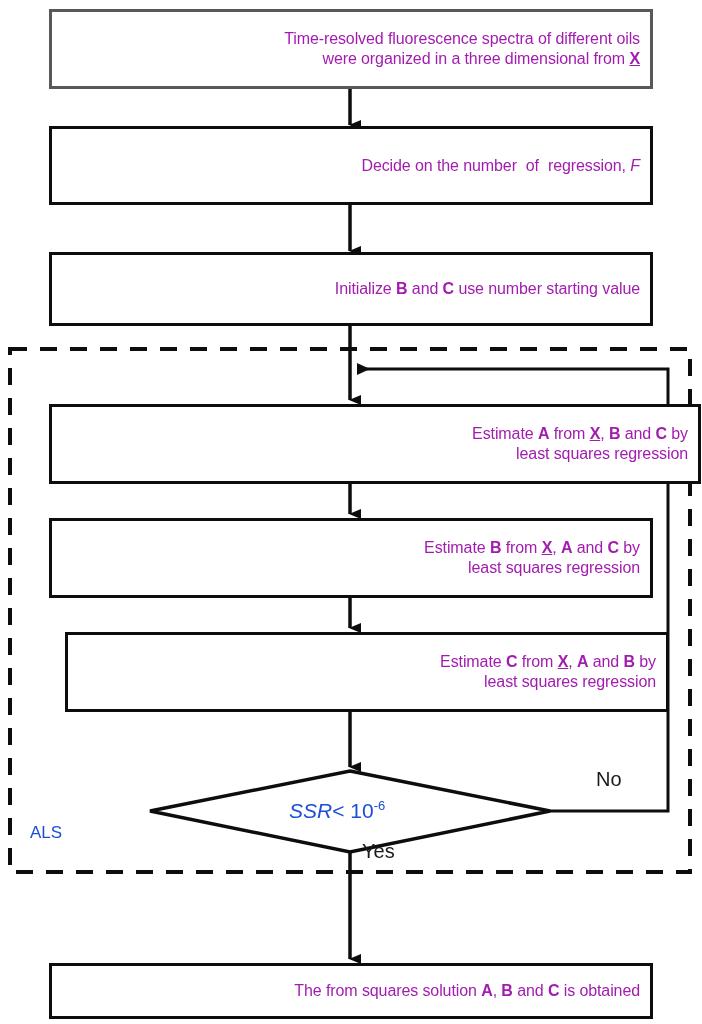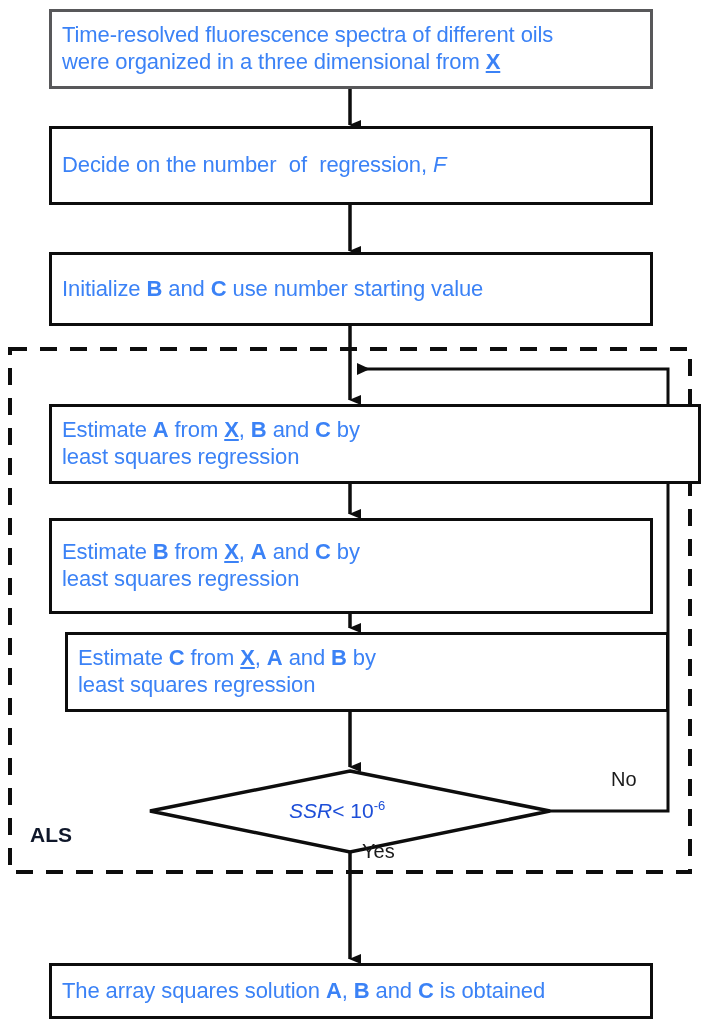--- a/index.html
+++ b/index.html
@@ -26,23 +26,23 @@
     height: 1024px;
     pointer-events: none;
   }
   .node {
     position: absolute;
     box-sizing: border-box;
     background: #ffffff;
     display: flex;
     align-items: center;
     justify-content: center;
-    text-align: left;
-    color: #3b82f6;
-    font-size: 22px;
+    text-align: right;
+    color: #a21caf;
+    font-size: 16px;
     line-height: 1.22;
     letter-spacing: -0.1px;
   }
   .node.process {
     border: 3px solid #0d0d0d;
   }
   .node.process-soft {
     border: 3px solid #58585a;
   }
   .node .inner {
@@ -56,23 +56,23 @@
     white-space: nowrap;
   }
   .edge-label {
     position: absolute;
     font-size: 20px;
     color: #1a1a1a;
     white-space: nowrap;
   }
   .group-label {
     position: absolute;
-    font-size: 21px;
-    font-weight: bold;
-    color: #0f172a;
+    font-size: 17px;
+    font-weight: normal;
+    color: #1d4ed8;
     white-space: nowrap;
   }
   b.mat { font-weight: bold; }
   u.mat { font-weight: bold; text-decoration: underline; }
   i.it { font-style: italic; }
   sup.exp { font-size: 0.62em; vertical-align: super; line-height: 0; }
   .sp { letter-spacing: 0.28em; }
 </style>
 </head>
 <body>
@@ -129,42 +129,42 @@
     </div>
   </div>
 
   <div class="node process" style="left:49px; top:404px; width:652px; height:80px;">
     <div class="inner">
       <span>Estimate </span><b class="mat">A</b><span> from </span><u class="mat">X</u><span>, </span><b class="mat">B</b><span> and </span><b class="mat">C</b><span> by</span><br>
       <span>least squares regression</span>
     </div>
   </div>
 
-  <div class="node process" style="left:49px; top:518px; width:604px; height:96px;">
+  <div class="node process" style="left:49px; top:518px; width:604px; height:80px;">
     <div class="inner">
       <span>Estimate </span><b class="mat">B</b><span> from </span><u class="mat">X</u><span>, </span><b class="mat">A</b><span> and </span><b class="mat">C</b><span> by</span><br>
       <span>least squares regression</span>
     </div>
   </div>
 
   <div class="node process" style="left:49px; top:632px; width:604px; height:80px;margin-left:16px;">
     <div class="inner">
       <span>Estimate </span><b class="mat">C</b><span> from </span><u class="mat">X</u><span>, </span><b class="mat">A</b><span> and </span><b class="mat">B</b><span> by</span><br>
       <span>least squares regression</span>
     </div>
   </div>
 
   <div class="decision-label" style="left:289px; top:799px;">
     <i class="it">SSR</i><span>&lt; 10</span><sup class="exp">-6</sup>
   </div>
 
-  <div class="edge-label" style="left:611px; top:768px;">No</div>
+  <div class="edge-label" style="left:596px; top:768px;">No</div>
   <div class="edge-label" style="left:362px; top:840px;">Yes</div>
 
   <div class="group-label" style="left:30px; top:823px;">ALS</div>
 
   <div class="node process" style="left:49px; top:963px; width:604px; height:56px;">
     <div class="inner">
-      <span>The array squares solution </span><b class="mat">A</b><span>, </span><b class="mat">B</b><span> and </span><b class="mat">C</b><span> is obtained</span>
+      <span>The from squares solution </span><b class="mat">A</b><span>, </span><b class="mat">B</b><span> and </span><b class="mat">C</b><span> is obtained</span>
     </div>
   </div>
 
 </div>
 
 </body></html>

